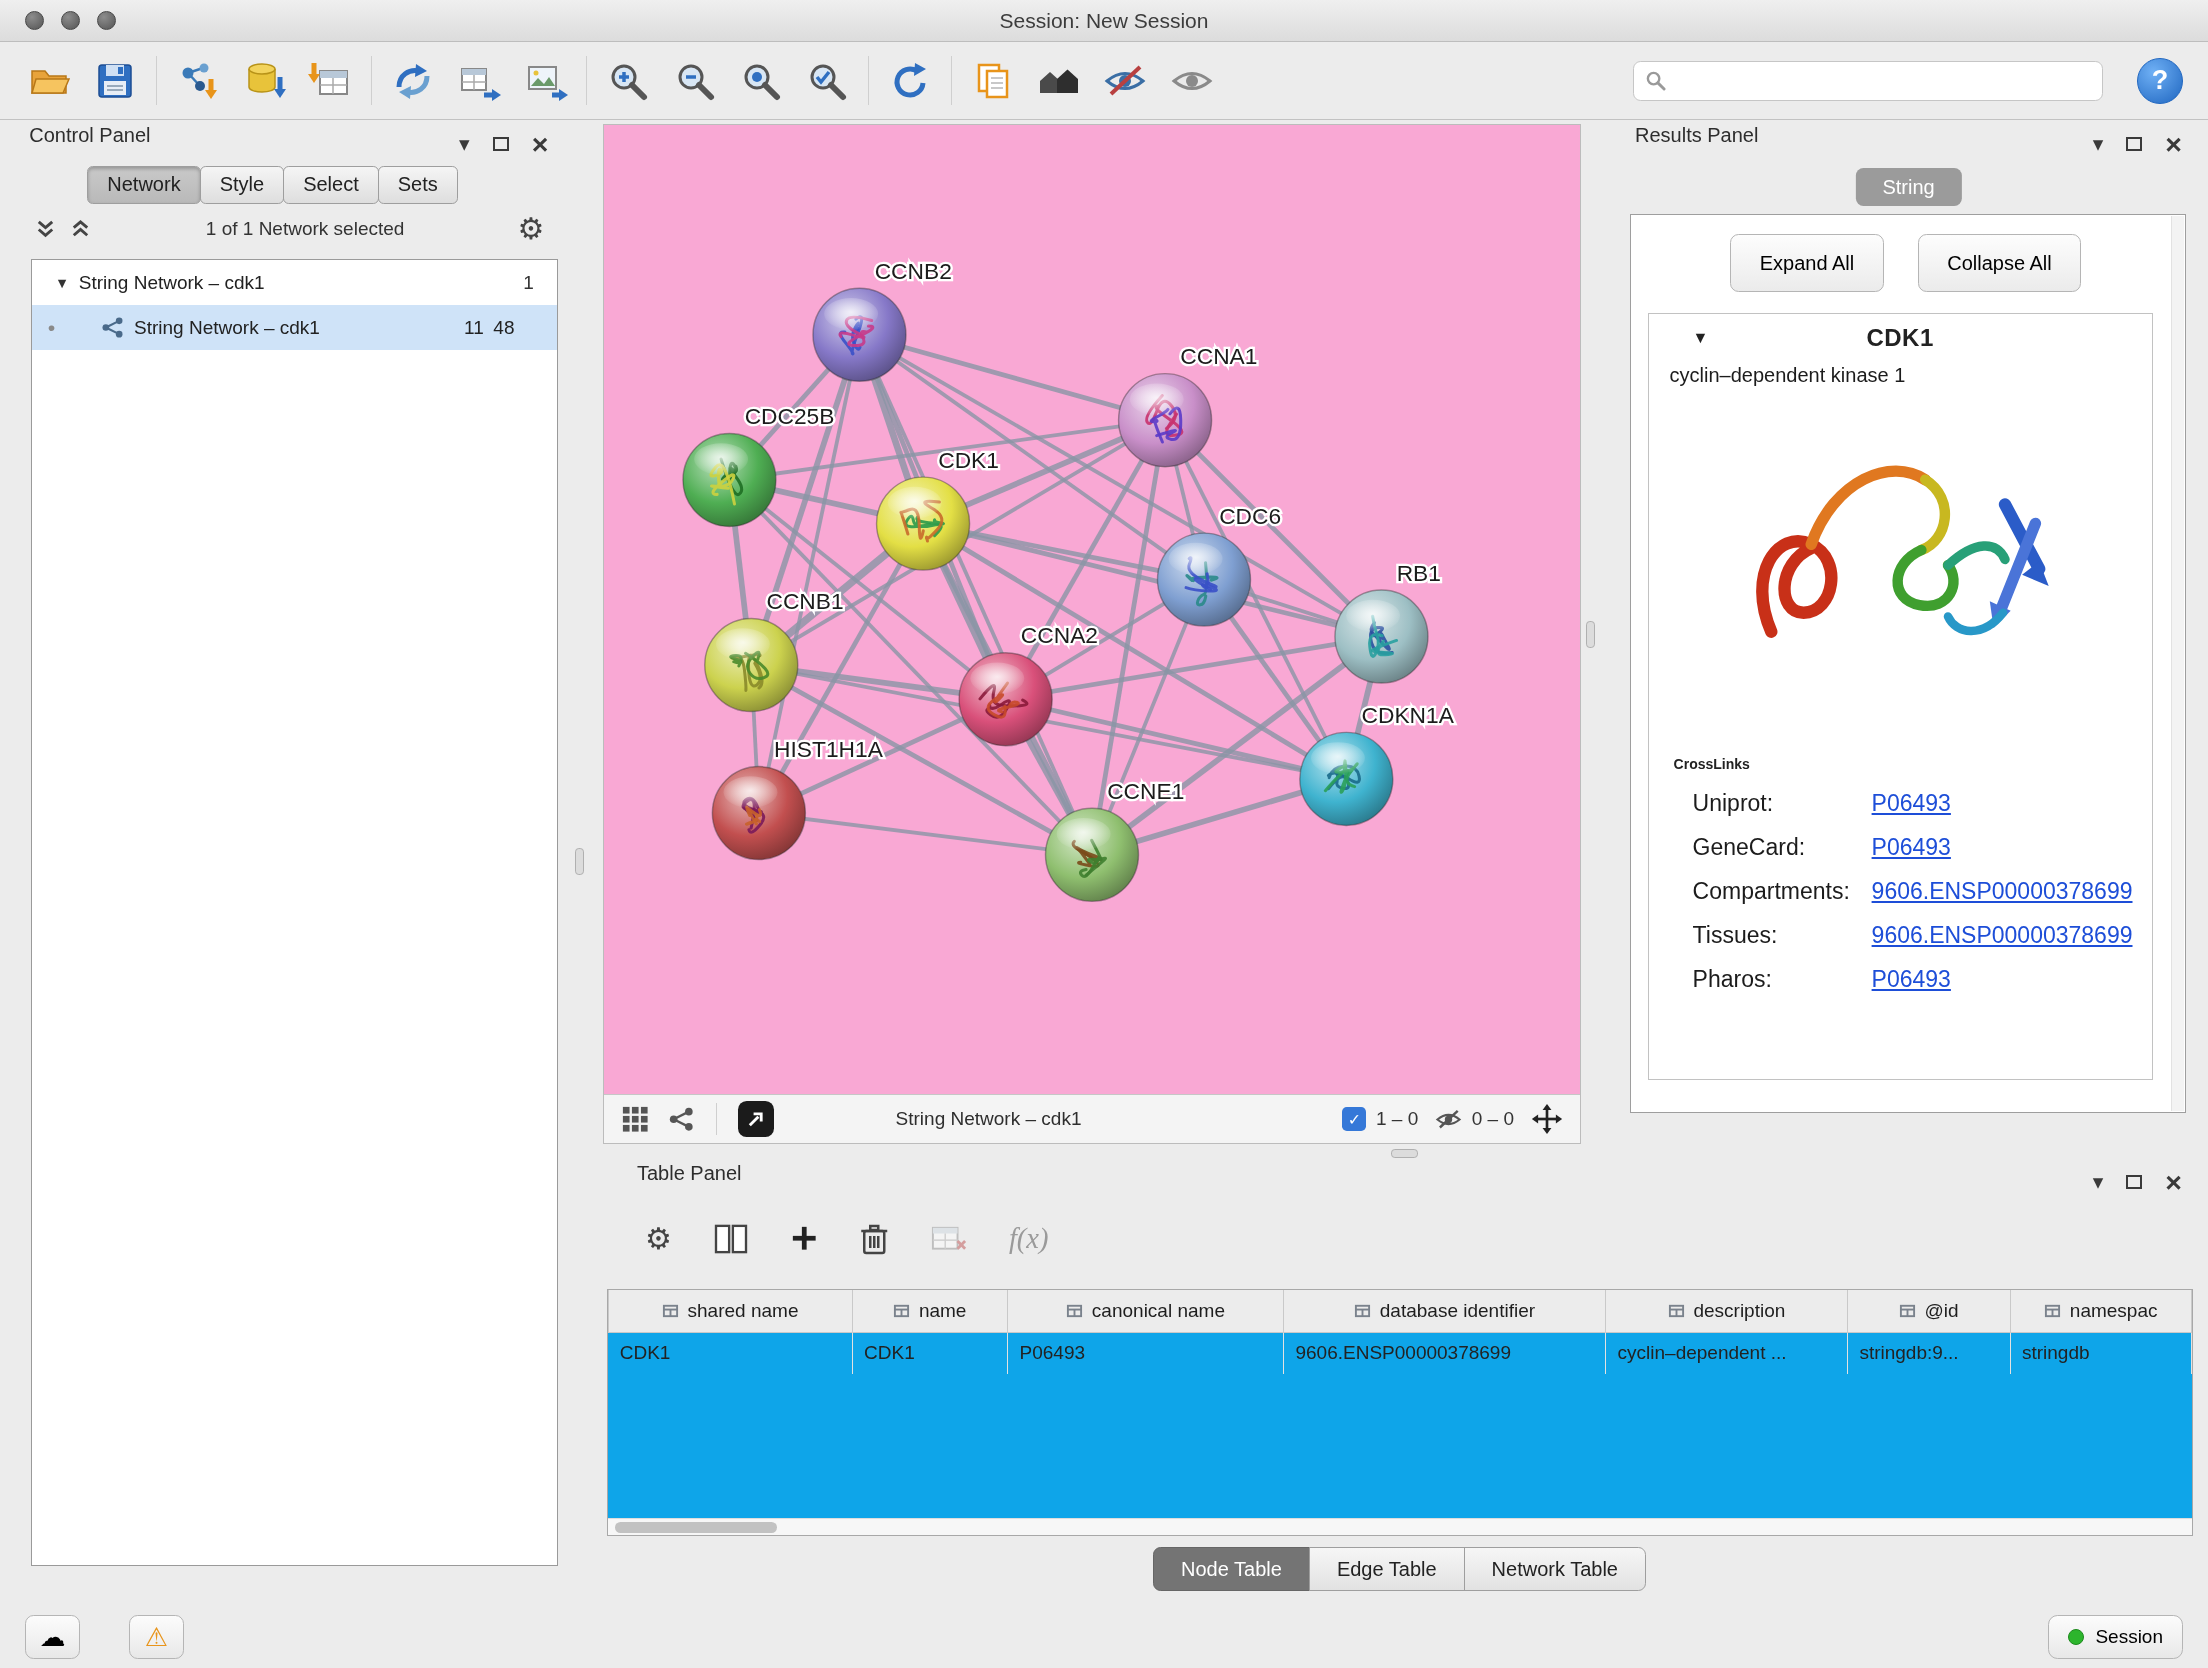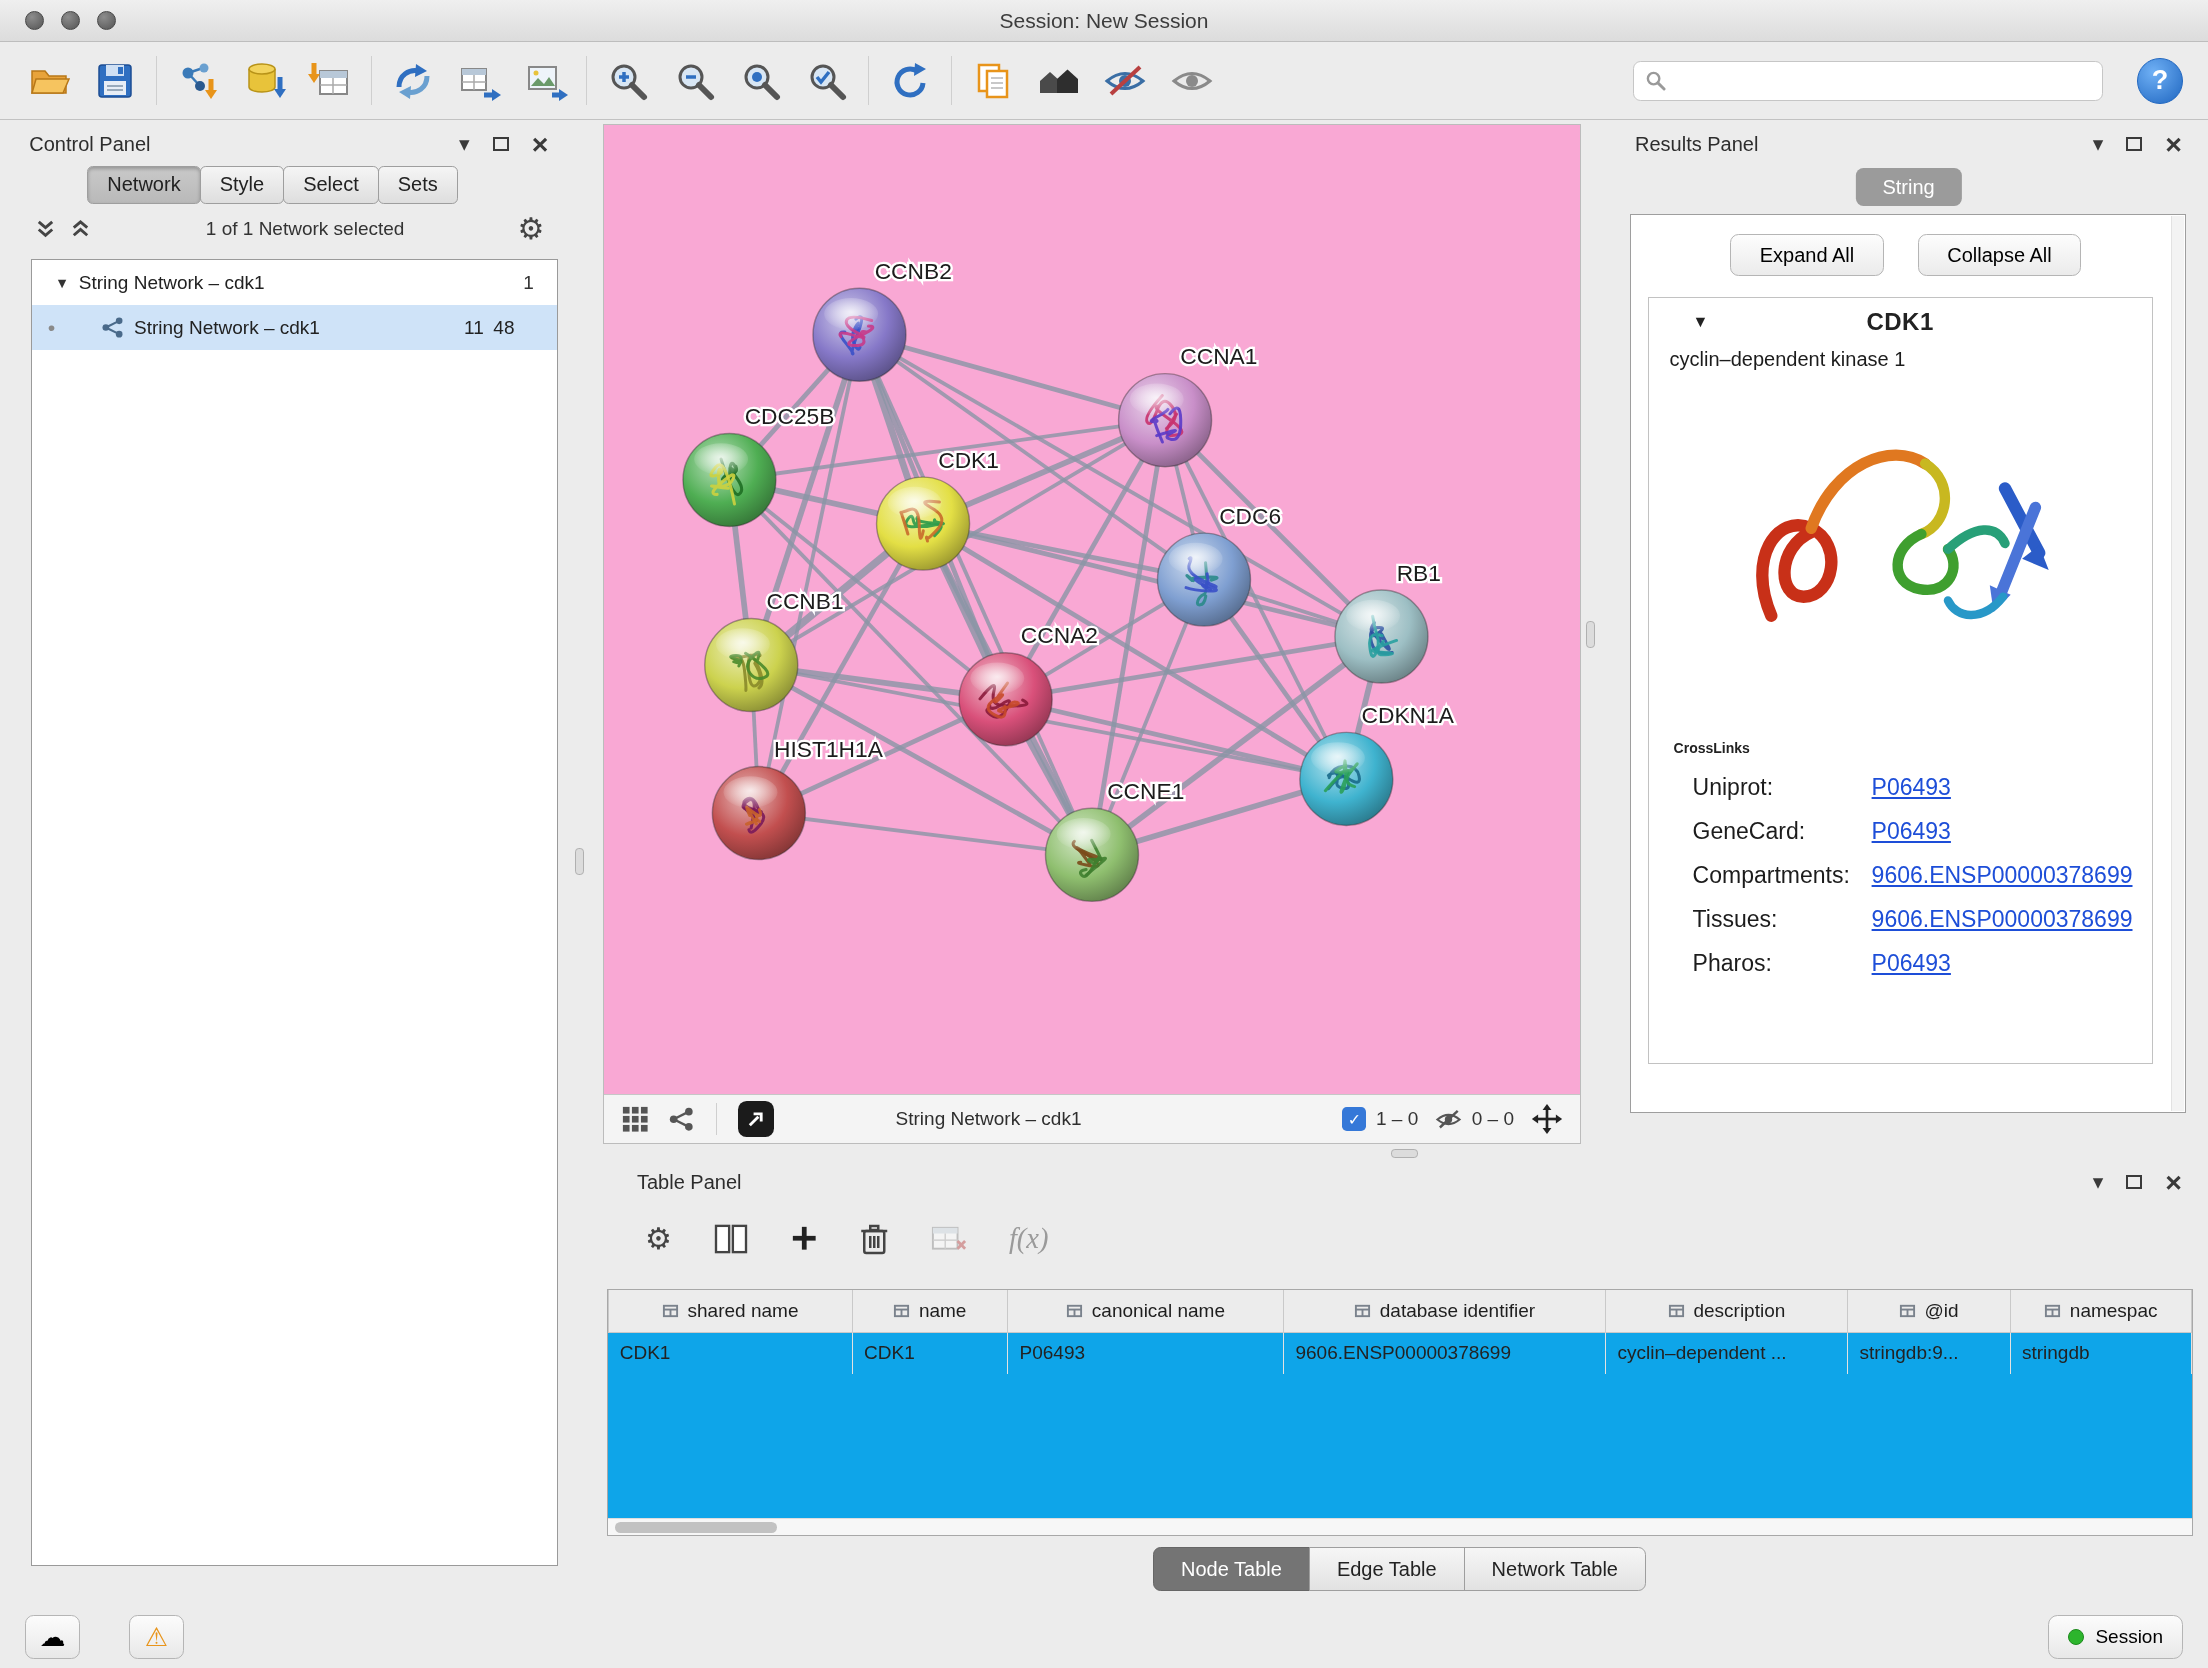--- a/index.html
+++ b/index.html
@@ -13,21 +13,21 @@
 .win-title{position:absolute;left:0;right:0;top:0;line-height:42px;text-align:center;font-size:21px;font-weight:normal;color:#3c3c3c}
 
 .toolbar{position:absolute;top:42px;left:0;right:0;height:78px;background:#ececec;border-bottom:1px solid #c2c2c2;display:flex;align-items:center;padding:0 25px 0 21px}
 .tb-group{display:flex;align-items:center;gap:11.4px}
 .tb-btn{width:55px;height:55px;border:none;background:transparent;display:flex;align-items:center;justify-content:center;padding:0;cursor:pointer}
 .tb-sep{width:1px;height:49px;background:#cfcfcf;margin:0 13.3px}
 .search-wrap{margin-left:auto;width:470px;height:40px;background:#fff;border:1px solid #c6c6c6;border-radius:7.6px;display:flex;align-items:center;padding:0 11.4px;gap:9.5px}
 .search-wrap input{flex:1;border:none;outline:none;font-size:19px;background:transparent;font-family:"Liberation Sans",sans-serif}
 .help-btn{margin-left:34px;width:46px;height:46px;border-radius:50%;border:1px solid #1f66c0;background:radial-gradient(circle at 35% 30%,#6fb0f5,#1f66c0);color:#fff;font-size:27px;font-weight:bold;display:flex;align-items:center;justify-content:center;cursor:pointer}
 
-.panel-head{height:40px;display:flex;align-items:center;padding:0 15px;font-size:20px;color:#2d2d2d}
+.panel-head{height:40px;display:flex;padding:0 15px;font-size:20px;color:#2d2d2d}
 .spacer{flex:1}
 .ph-icons{display:flex;gap:23px;align-items:center;color:#3a3a3a}
 .ph-caret{font-size:21px;cursor:pointer}
 .ph-box{width:16px;height:14.3px;border:2.4px solid #3a3a3a;display:inline-block;cursor:pointer}
 .ph-close{font-size:28.5px;font-weight:bold;line-height:1;cursor:pointer}
 
 .control-panel{position:absolute;left:14.3px;top:124px;width:549px;height:1444px}
 .cp-tabs{display:flex;margin:1.9px 0 0 74px}
 .cp-tab{height:38px;padding:0 19px;font-size:20px;border:1px solid #9e9e9e;margin-left:-1px;background:linear-gradient(#f5f5f5,#dedede);color:#222;cursor:pointer;border-radius:5.7px;font-family:"Liberation Sans",sans-serif}
 .cp-tab.selected{background:linear-gradient(#c9c9c9,#b9b9b9);box-shadow:inset 0 1.9px 3.8px rgba(0,0,0,.25)}
@@ -52,21 +52,21 @@
 .nf-title{margin-left:105px;color:#2e2e2e}
 .nf-count{display:flex;align-items:center;gap:9.5px}
 .nf-check{width:24px;height:24px;border-radius:4.8px;background:#3578d8;color:#fff;font-size:16px;display:flex;align-items:center;justify-content:center}
 .nf-icon{display:flex;align-items:center;cursor:pointer}
 
 .results-panel{position:absolute;left:1620px;top:124px;width:577px;height:1004px}
 .rp-pill{position:absolute;top:44px;left:50%;transform:translateX(-50%);background:#9b9b9b;color:#fff;font-size:20px;padding:7.6px 27px;border-radius:7.6px;cursor:pointer}
 .rp-box{position:absolute;left:9.5px;right:11.4px;top:90px;bottom:15px;background:#fff;border:1px solid #9e9e9e;padding:19px 17px 11.4px 13.3px}
 .rp-scrollbar{position:absolute;top:1px;bottom:1px;right:1px;width:12.4px;background:#f3f3f3;border-left:1px solid #e2e2e2}
 .rp-buttons{display:flex;justify-content:center;gap:34px}
-.rp-btn{height:42px;padding:0 28.5px;font-size:20px;border:1px solid #b5b5b5;border-radius:8.6px;background:linear-gradient(#fdfdfd,#ebebeb);cursor:pointer;font-family:"Liberation Sans",sans-serif}
+.rp-btn{height:58px;padding:0 28.5px;font-size:20px;border:1px solid #b5b5b5;border-radius:8.6px;background:linear-gradient(#fdfdfd,#ebebeb);cursor:pointer;font-family:"Liberation Sans",sans-serif}
 .rp-section{margin:21px 15px 0 3.8px;border:1px solid #c2c2c2;height:767px;position:relative;background:#fff}
 .rp-sec-head{height:48px;display:flex;align-items:center;justify-content:center;position:relative}
 .rp-sec-tri{position:absolute;left:44px;font-size:16px;color:#222;cursor:pointer}
 .rp-name{font-size:24px;font-weight:bold;letter-spacing:0.5px}
 .rp-desc{font-size:20px;padding:1.9px 17px 0 21px;color:#1c1c1c}
 .rp-protein{display:flex;justify-content:center;margin-top:25px}
 .rp-cross{font-size:14px;font-weight:bold;margin:30px 0 9.5px 25px}
 .cl-row{display:flex;font-size:23px;height:44px;align-items:center;padding-left:44px}
 .cl-label{width:179px;color:#1c1c1c}
 .cl-value{color:#1d4ed8;text-decoration:underline;cursor:pointer}

